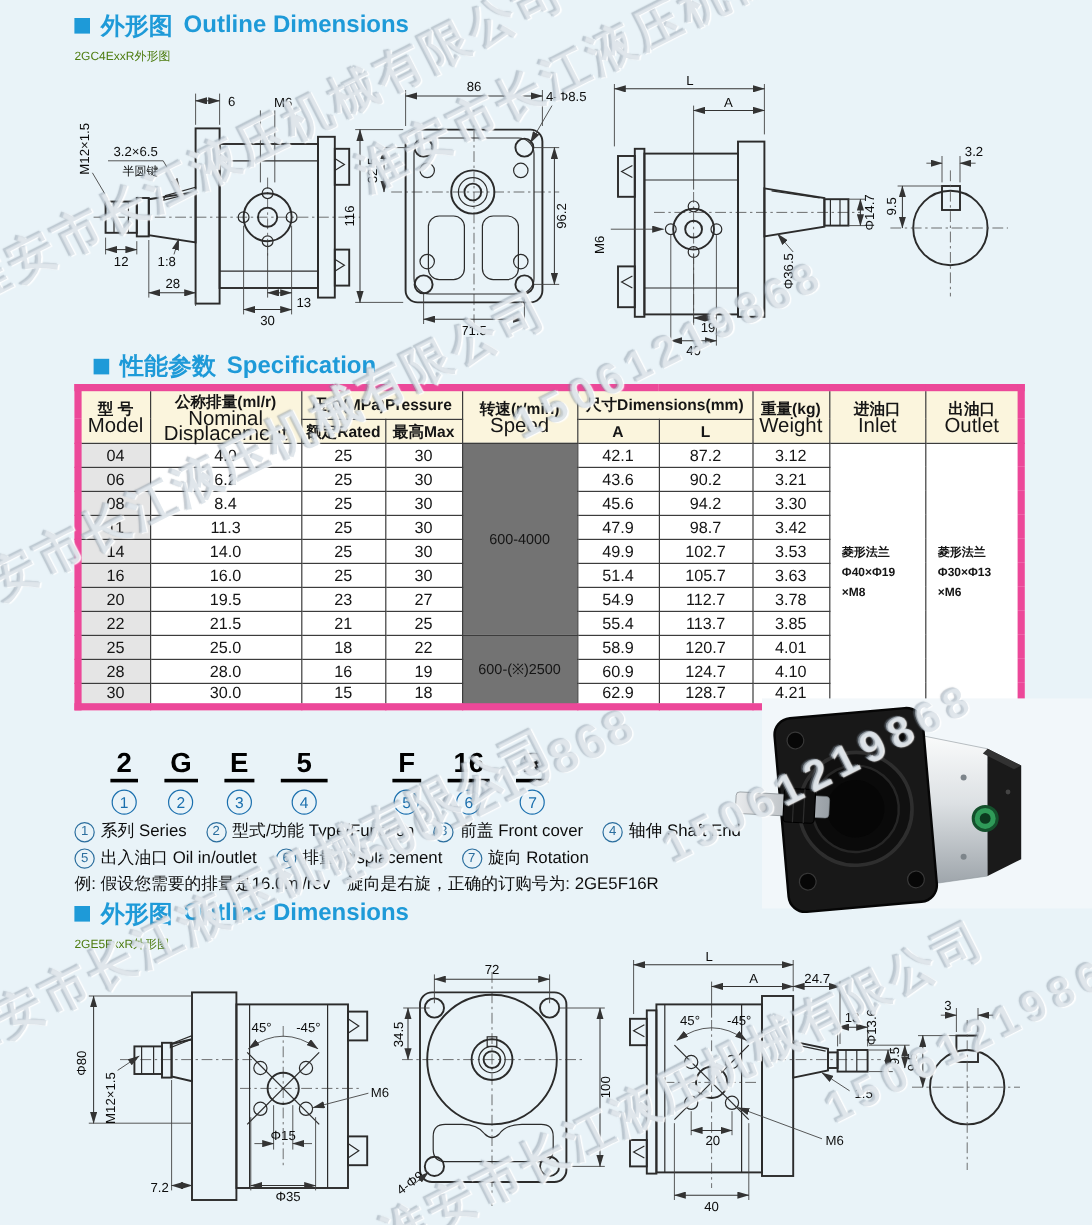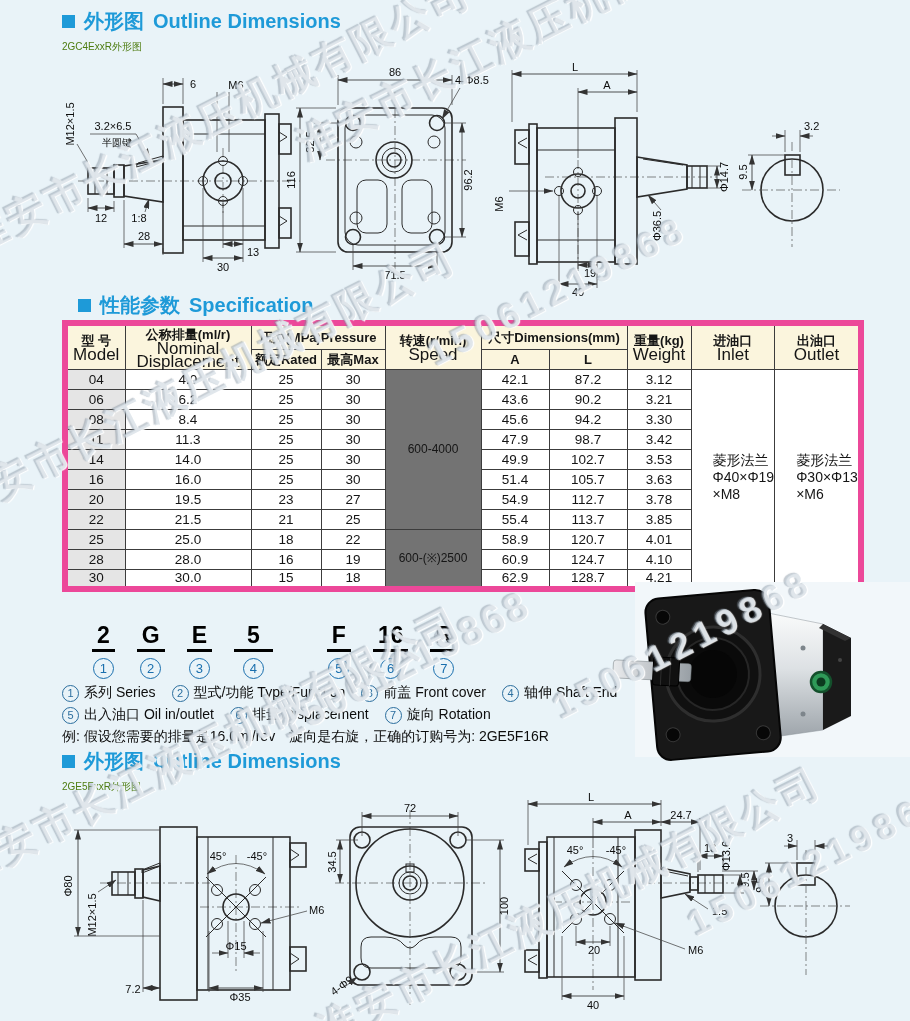--- a/index.html
+++ b/index.html
@@ -34,21 +34,21 @@
   table.spec { position: absolute; left: 62px; top: 320px; border-collapse: collapse;
                table-layout: fixed; background: #fff; }
   .spec th, .spec td { border: 1px solid #3c3c3c; text-align: center; padding: 0;
                        color: #151515; font-weight: normal; }
   .spec { border: 6px solid #ec4899; }
   .spec th { background: #fbf5dd; }
   .spec .hcn { font-size: 13px; font-weight: bold; line-height: 15px; }
   .spec .hen { font-size: 17px; line-height: 13px; text-align: center; }
   .spec tbody tr { height: 20px; font-size: 13.5px; }
   .spec td.mcol { background: #e5e5e5; margin-top: 40px; }
-  .spec td.port { font-size: 14px; text-align: left; padding-left: 21px; line-height: 17px; background:#fff; }
+  .spec td.port { font-size: 10px; text-align: left; padding-left: 10px; line-height: 17px; background:#fff;font-weight:bold; }
   .spec td.speed { font-size: 12px; background:#737373; }
 
   
   .codes { position: absolute; left: 92px; top: 622px; display: flex; align-items: flex-start; }
   .code-col { display: flex; flex-direction: column; align-items: center; margin-right: 22px; }
   .code-col:nth-child(5) { margin-left: 32px; }
   .code-letter { font-size: 23px; font-weight: bold; color: #000; border-bottom: 3px solid #000;
                  padding: 0 5px 1px; min-width: 17px; text-align: center; line-height: 26px; }
   .code-col:nth-child(4) .code-letter { padding: 0 13px 1px; }
   .code-circle { margin-top: 6px; width: 21px; height: 21px; border: 1.5px solid #1a6fae; color: #1a6fae;

